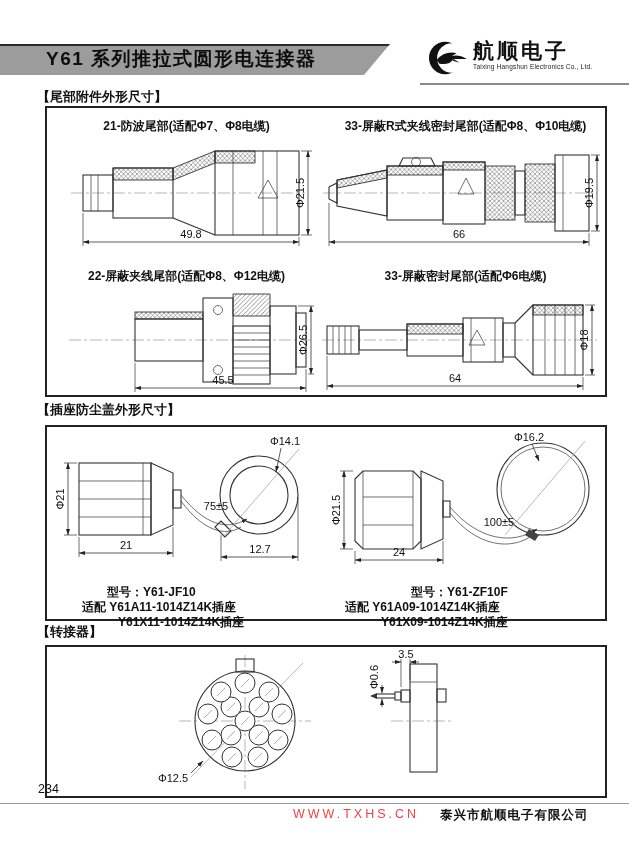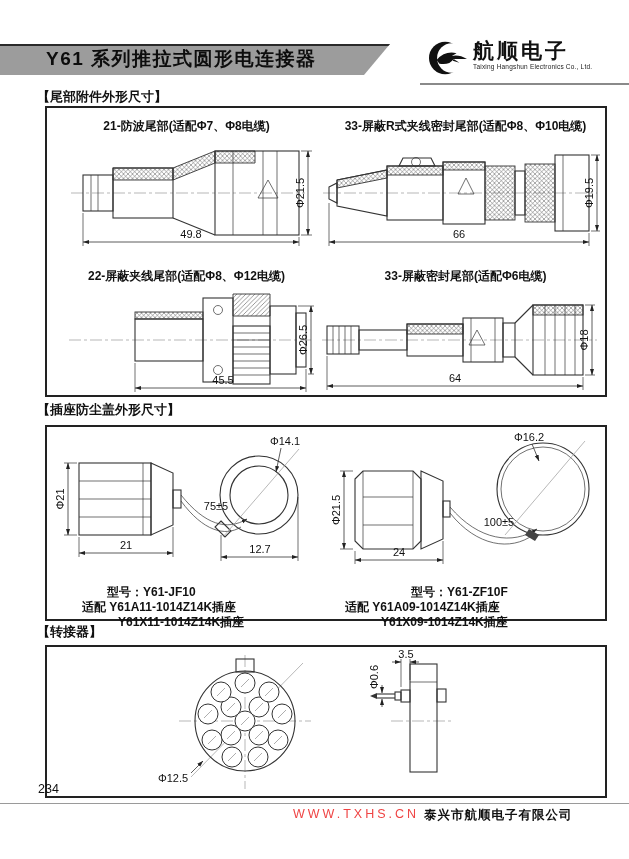--- a/index.html
+++ b/index.html
@@ -41,21 +41,21 @@
 
   .model{position:absolute;top:158px;font-size:12px;font-weight:600;line-height:15px;white-space:nowrap;}
   #modelL{left:35px;} #modelR{left:298px;}
   .model .l1{padding-left:25px;} #modelR .l1{padding-left:12px;text-align:right;}
   .model .l3{padding-left:36px;}
 
   
   .foot-rule{position:absolute;left:0;top:803px;width:629px;height:1px;background:#9a9a9a;}
   .pageno{position:absolute;left:38px;top:782px;font-size:12.5px;}
   .site{position:absolute;left:293px;top:807px;font-size:12.5px;letter-spacing:3px;color:#ef4444;}
-  .company{position:absolute;left:424px;top:807px;font-size:12.5px;font-weight:bold;letter-spacing:1px;}
+  .company{position:absolute;left:440px;top:807px;font-size:12.5px;font-weight:bold;letter-spacing:1px;}
 
   
   svg text{font-size:11px;fill:#111;font-family:"Liberation Sans","DejaVu Sans",sans-serif;}
   .ol{fill:none;stroke:#333;stroke-width:1.1;}
   .th{fill:none;stroke:#333;stroke-width:.7;}
   .cl{fill:none;stroke:#999;stroke-width:.7;stroke-dasharray:12 3 3 3;}
   .dg{fill:none;stroke:#9a9a9a;stroke-width:.7;}
   .dim{fill:none;stroke:#333;stroke-width:.8;}
   .ext{fill:none;stroke:#333;stroke-width:.7;}
   .hxh{fill:url(#xh);stroke:#333;stroke-width:.9;}

